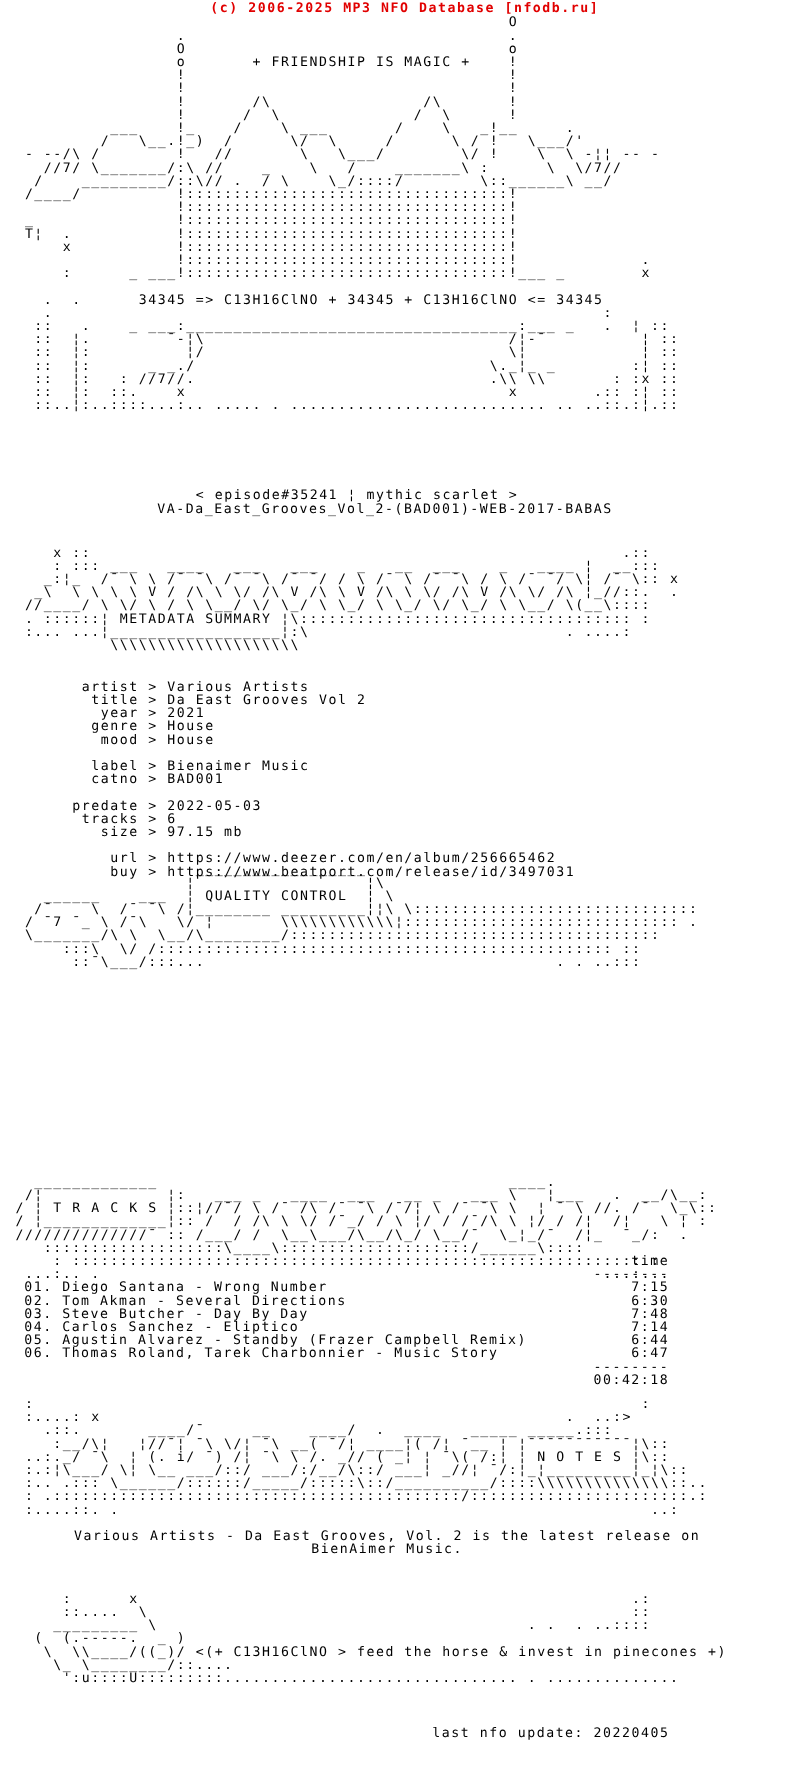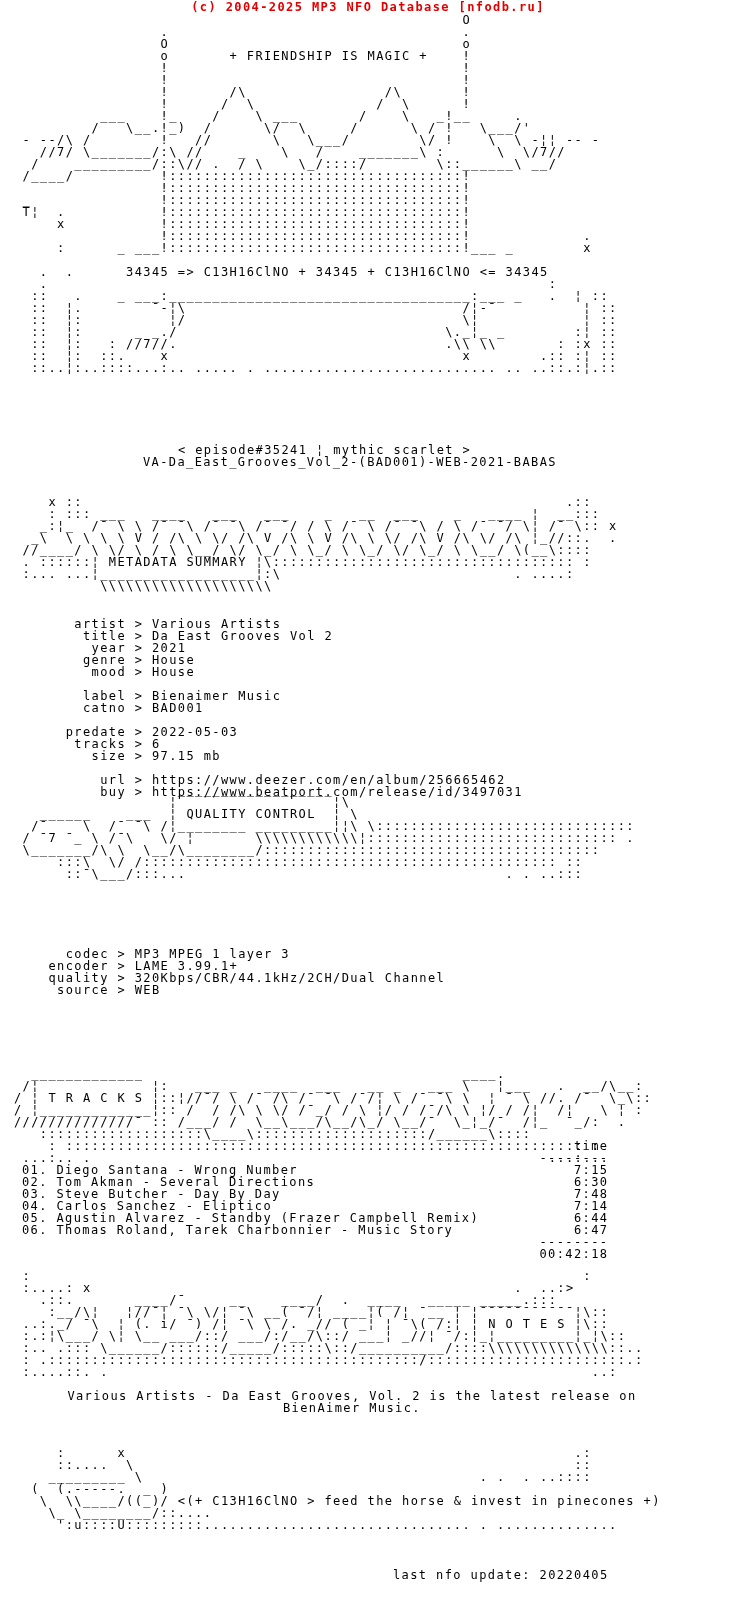--- a/index.html
+++ b/index.html
@@ -18,21 +18,21 @@
     text-align:center; white-space:pre; font-weight:bold;
   }
   .centered { left:0; width:704px; text-align:center; }
   .row { white-space:pre; height:12px; }
 </style>
 </head>
 <body>
 
 <div class="nfo-page">
 
-  <div class="copyright" style="color: rgb(225, 0, 0);">(c) 2004-2025 MP3 NFO Database [nfodb.ru]</div>
+  <div class="copyright" style="color: rgb(225, 0, 0);">(c) 2006-2025 MP3 NFO Database [nfodb.ru]</div>
 
   <pre class="abs" style="top:14px">                                                    O
                  .                                  .
                  O                                  o
                  o       + FRIENDSHIP IS MAGIC +    !
                  !                                  !
                  !                                  !
                  !       /\                /\       !
                  !      /  \              /  \      !
           ___    !_    /    \ ___       /    \   _!__     .
@@ -53,21 +53,21 @@
   ::   .    _ ___:___________________________________:___ _   .  ¦ ::
   ::  ¦.        ¯-¦\                                /¦-¯          ¦ ::
   ::  ¦:          ¦/                                \¦            ¦ ::
   ::  ¦:      _ _./                               \._¦_ _        :¦ ::
   ::  ¦:   : //7//.                               .\\ \\       : :x ::
   ::  ¦:  ::.    x                                  x        .:: :¦ ::
   ::..¦:..::::...:.. ..... . ........................... .. ..::.:¦.::</pre>
 
   <pre class="abs" style="top:444px; left:178px">&lt; episode#35241 ¦ mythic scarlet &gt;</pre>
 
-  <pre class="abs" style="top:456px; left:143px">VA-Da_East_Grooves_Vol_2-(BAD001)-WEB-2021-BABAS</pre>
+  <pre class="abs" style="top:456px; left:143px">VA-Da_East_Grooves_Vol_2-(BAD001)-WEB-2017-BABAS</pre>
 
   <pre class="abs" style="top:496px">    x ::                                                        .::
     : ::: ___   ____   ___   ___    _   __  ___    _   ____ ¦  __:::
    _:¦_  /¯ \ \ /¯ ¯\ /¯ ¯\ /¯ ¯/ / \ /¯ \ /¯ ¯\ / \ /¯ ¯/ \¦ /¯ \:: x
   _\  \ \ \ \ V / /\ \ \/ /\ V /\ \ V /\ \ \/ /\ V /\ \/ /\ ¦_//::.  .
  //____/ \ \/ \ / \ \__/ \/ \_/ \ \_/ \ \_/ \/ \_/ \ \__/ \(__\::::
  . ::::::¦ METADATA SUMMARY ¦\::::::::::::::::::::::::::::::::::: :
  :... ...¦__________________¦:\                           . ....:
           \\\\\\\\\\\\\\\\\\\\</pre>
 
@@ -75,21 +75,20 @@
 
   <pre class="abs" style="top:784px">                   __________________
                   ¦                  ¦\
    ______    ___  ¦ QUALITY CONTROL  ¦ \
   /¯    \  /¯ ¯\ /¦________ _________¦¦\ \::::::::::::::::::::::::::::::
  / ¯7 ¯_ \ /¯\   \/ ¦       \\\\\\\\\\\\¦::::::::::::::::::::::::::::: .
  \_______/\ \  \__/\________/:::::::::::::::::::::::::::::::::::::::
      :::\  \/ /:::::::::::::::::::::::::::::::::::::::::::::::: ::
       ::¯\___/:::...                                     . . ..:::</pre>
 
-  <div class="abs" style="top:948px"><div class="row">      codec &gt; MP3 MPEG 1 layer 3</div><div class="row">    encoder &gt; LAME 3.99.1+</div><div class="row">    quality &gt; 320Kbps/CBR/44.1kHz/2CH/Dual Channel</div><div class="row">     source &gt; WEB</div></div>
 
   <pre class="abs" style="top:1068px">  _____________                                     ____.
  /¦             ¦:   ___ _   ____  ___   __ _   ___ \   ¦___   .  __/\__:
 / ¦ T R A C K S ¦::¦//¯/ \ /¯ /\ /¯ ¯\ /¯/¦ \ /¯ ¯\ \  ¦ ¯ \ //. /¯  \_\::
 / ¦_____________¦:: /  / /\ \ \/ /¯_/ / \ ¦/ / /¯/\ \ ¦/ / /¦  /¦   \ ¦ :
 //////////////¯ :: /___/ /  \__\___/\__/\_/ \__/¯  \_¦_/¯  /¦_  ¯_/:  .
    :::::::::::::::::::\____\::::::::::::::::::::/______\::::
     : :::::::::::::::::::::::::::::::::::::::::::::::::::::::::::: :
  ...:.. .                                                     ...:...</pre>
 

